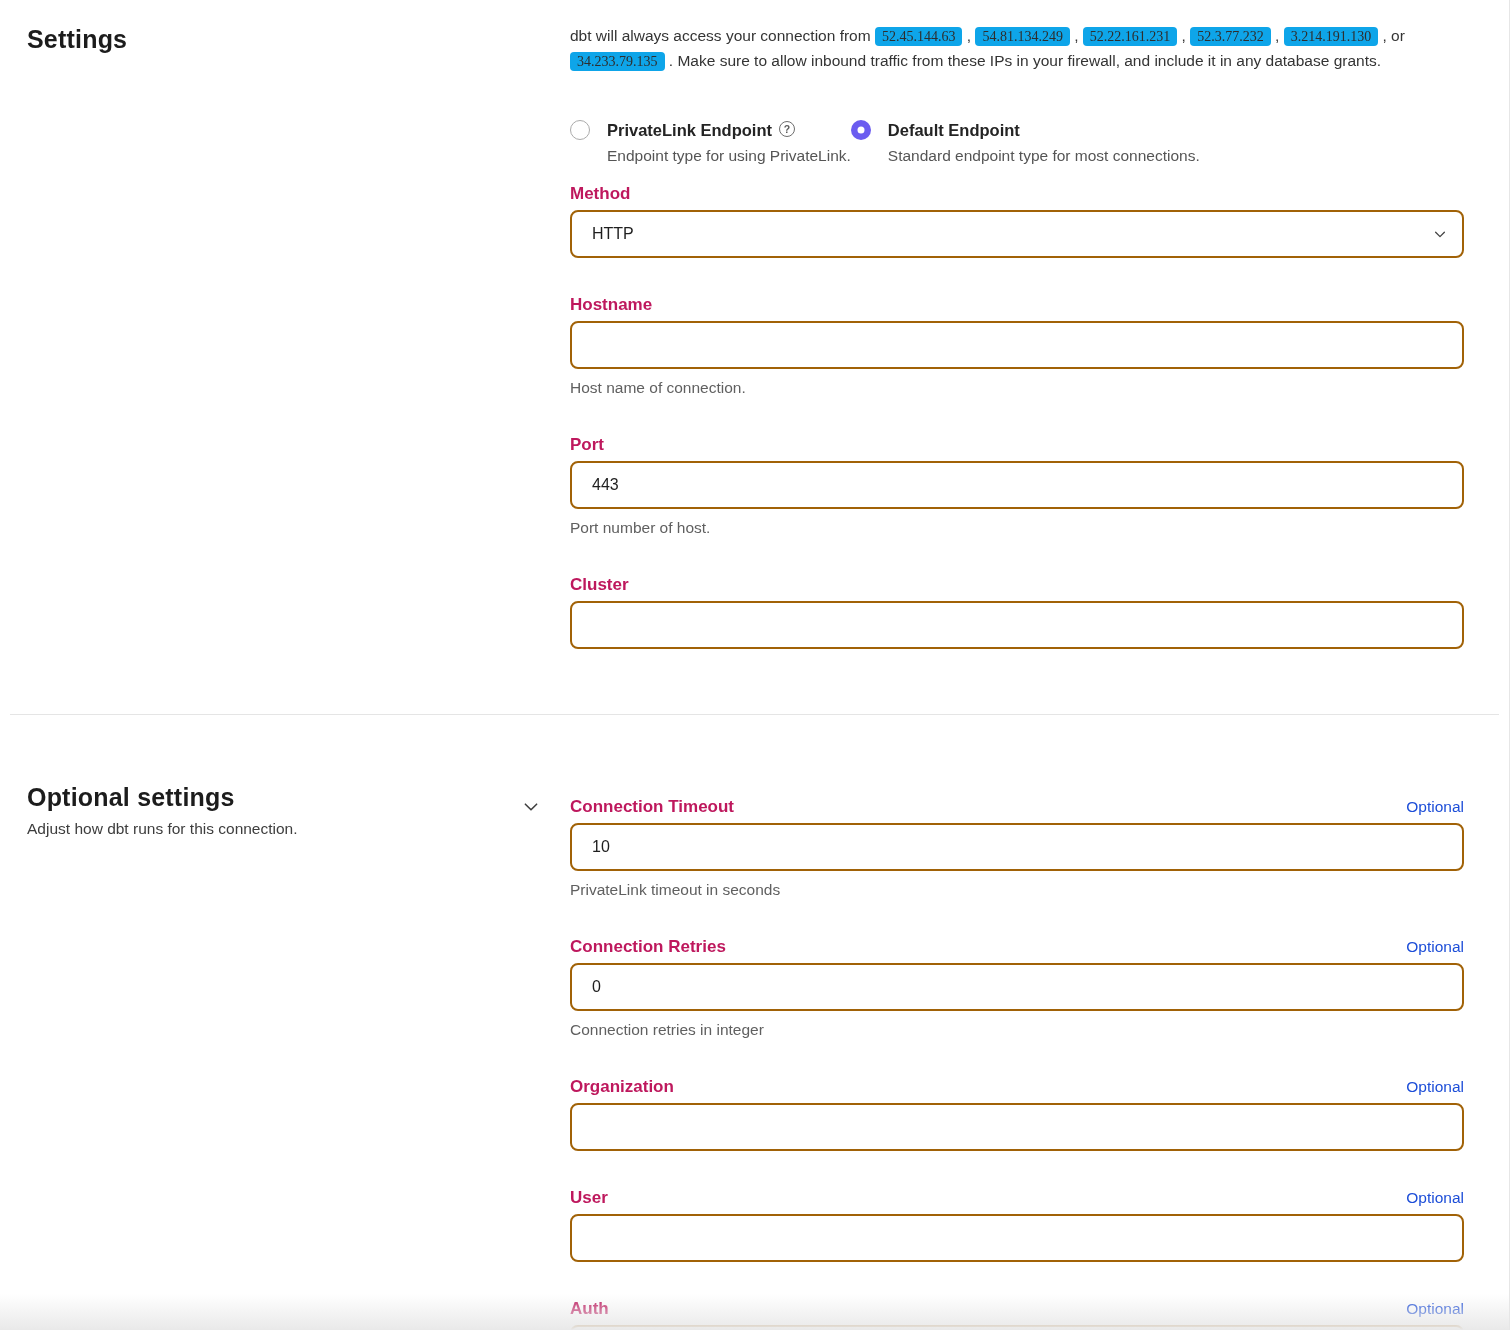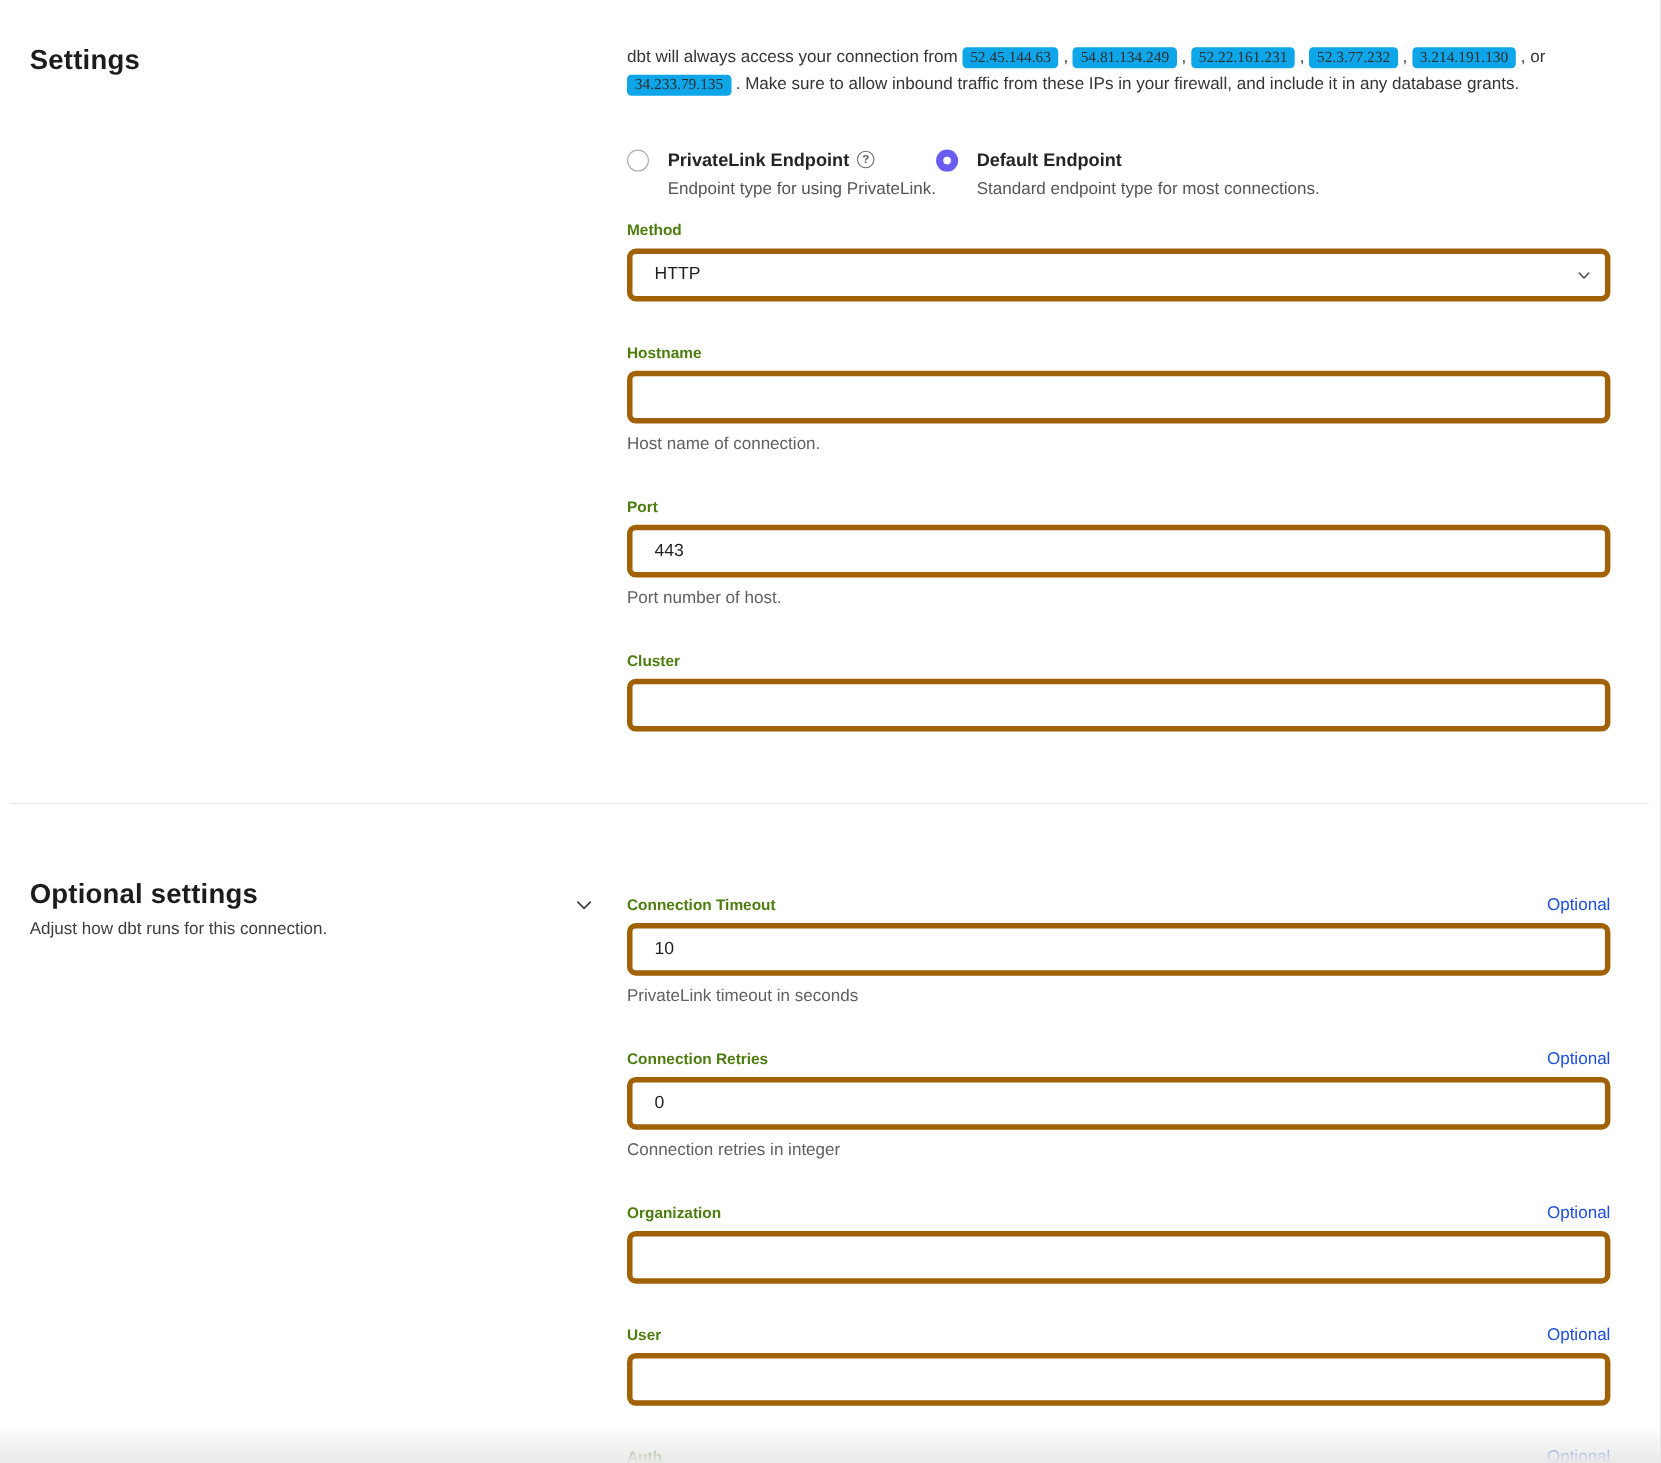--- a/index.html
+++ b/index.html
@@ -7,21 +7,21 @@
     width:1510px; height:1330px;
     background:#ffffff;
     font-family:"Liberation Sans", sans-serif;
     color:#1f1f1f;
     overflow:hidden;
   }
   .page { position:relative; width:1510px; height:1330px; background:#fff; border-right:1px solid #e6e6e6; }
 
   
   .section { display:grid; padding:0 45px 0 27px; }
-  .section-settings { grid-template-columns:543px 1fr; padding-top:40px; }
+  .section-settings { grid-template-columns:543px 1fr; padding-top:24px; }
   .section-optional { grid-template-columns:470px 73px 1fr; padding-top:67px; }
 
   .section-title { font-size:25px; font-weight:700; color:#1c1c1c; letter-spacing:.2px; line-height:30px; }
   .section-subtitle { font-size:15.5px; color:#3d3d3d; margin-top:6px; line-height:21px; }
 
   
   .intro { font-size:15.5px; line-height:24px; color:#343434; }
   .ip-chip {
     font-family:Liberation Serif, serif;
     font-size:14px; color:#2e2e2e;
@@ -51,26 +51,26 @@
     vertical-align:3px; margin-left:7px; cursor:pointer;
   }
 
   
   .fields-col { }
   #settings-fields > .field:first-child { margin-top:18px; }
   .field { margin-top:37px; }
   .section-optional .right-col { margin-top:15px; }
   .section-optional .right-col > .field:first-child { margin-top:0; }
   .label-row { display:flex; justify-content:space-between; align-items:baseline; }
-  .field-label { font-size:14px; font-weight:700; color:#4d7c0f; line-height:19px; margin-bottom:7px; }
+  .field-label { font-size:17px; font-weight:700; color:#be185d; line-height:19px; margin-bottom:7px; }
   .optional-badge { font-size:15.5px; color:#1d4ed8; font-weight:400; }
   .control-wrap { position:relative; }
   .text-input {
     width:100%; height:48px;
-    border:5px solid #a16207; border-radius:8px;
+    border:2px solid #a16207; border-radius:8px;
     background:#fff; outline:none;
     font-family:"Liberation Sans", sans-serif;
     font-size:16px; color:#1f1f1f;
     padding:0 44px 0 20px;
   }
   .select-chevron { position:absolute; right:17px; top:50%; transform:translateY(-50%); line-height:0; }
   .helper { font-size:15.5px; color:#606060; margin-top:9px; line-height:20px; }
 
   
   .divider { border-top:1px solid #e5e5e5; margin:65px 10px 0 10px; }

